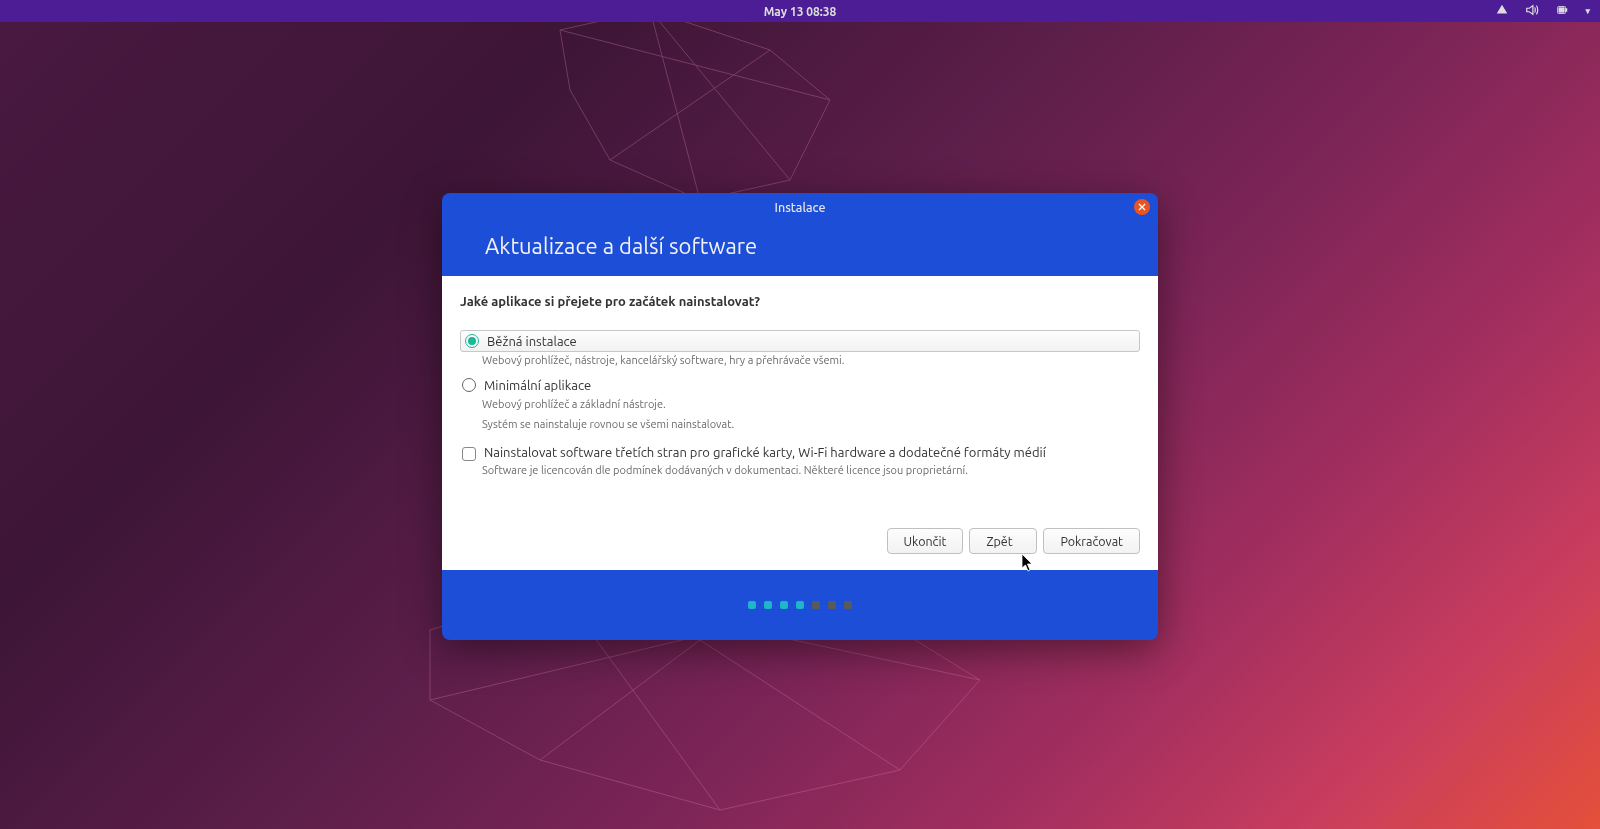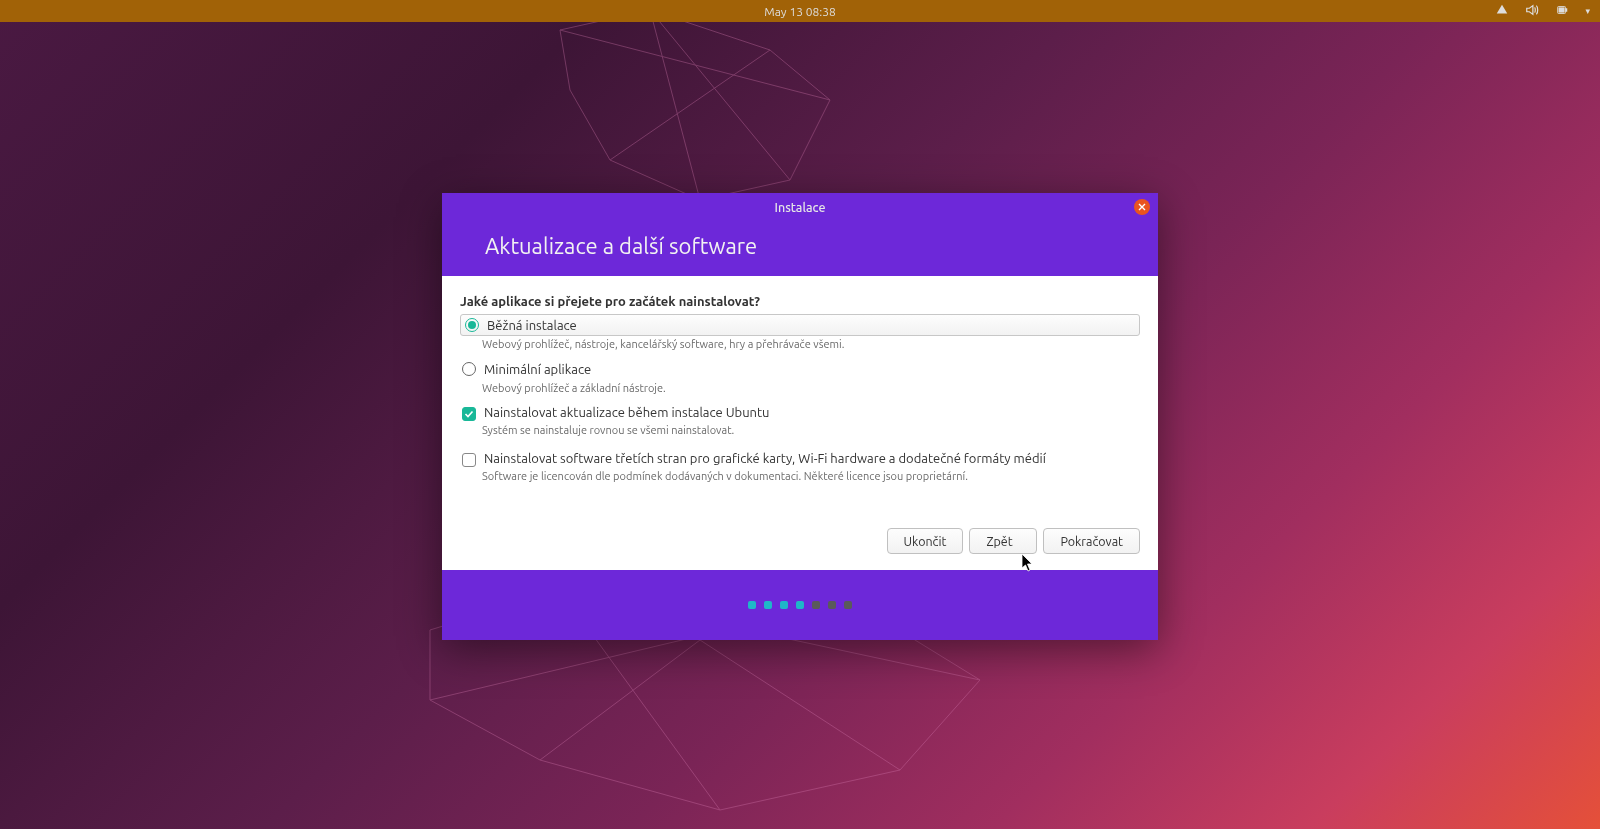--- a/index.html
+++ b/index.html
@@ -13,39 +13,39 @@
 
 .geo {
   position: absolute; inset: 0;
   opacity: 0.35;
   pointer-events: none;
 }
 
 
 .topbar {
   position: absolute; top: 0; left: 0; right: 0; height: 22px;
-  background: #a16207;
+  background: #4c1d95;
   color: #ddd;
   display: flex; align-items: center; justify-content: center;
-  font-size: 12px; font-weight: 400;
+  font-size: 12px; font-weight: 700;
 }
 .topbar-right {
   position: absolute; right: 10px; top: 0; height: 22px;
   display: flex; align-items: center; gap: 16px;
 }
 .topbar-right svg { width: 14px; height: 14px; fill: #ddd; }
 .tri-down { font-size: 9px; color: #ddd; }
 
 
 .installer {
   position: absolute;
   left: 50%; top: 193px; transform: translateX(-50%);
   width: 716px; height: 447px;
-  background: #6d28d9;
-  border-radius: 0;
+  background: #1d4ed8;
+  border-radius: 8px;
   box-shadow: 0 10px 40px rgba(0,0,0,.45);
   display: flex; flex-direction: column;
   overflow: hidden;
 }
 .titlebar {
   height: 28px;
   display: flex; align-items: center; justify-content: center;
   color: #e6e6e6; font-size: 12.5px; font-weight: 500;
   position: relative;
 }
@@ -67,21 +67,21 @@
 }
 
 .content {
   background: #fff;
   flex: 1;
   padding: 18px 18px 16px;
   color: #3c3c3c;
   display: flex; flex-direction: column;
 }
 .section-q {
-  font-size: 13px; font-weight: 700; color: #333; margin-bottom: 6px;
+  font-size: 13px; font-weight: 700; color: #333; margin-bottom: 22px;
 }
 .radio-row {
   display: flex; align-items: flex-end; gap: 8px;
   font-size: 13px; color: #333;
   padding: 4px 2px;
   border-radius: 3px;
 }
 .radio-row.selected {
   background: linear-gradient(#fdfdfd,#f2f2f2);
   border: 1px solid #c7c7c7;
@@ -204,28 +204,20 @@
     </div>
     <div class="hint">Webový prohlížeč, nástroje, kancelářský software, hry a přehrávače všemi.</div>
 
     <div class="radio-row">
       <span class="radio"></span>
       <span>Minimální aplikace</span>
     </div>
     <div class="hint">Webový prohlížeč a základní nástroje.</div>
 
 
-    <div class="check-row">
-      <span class="checkbox on">
-        <svg viewBox="0 0 10 10">
-            <path d="M1.5 5 L4 7.5 L8.5 2.5" stroke="#fff" stroke-width="1.6" fill="none"></path>
-          </svg>
-      </span>
-      <span>Nainstalovat aktualizace během instalace Ubuntu</span>
-    </div>
     <div class="check-hint">Systém se nainstaluje rovnou se všemi nainstalovat.</div>
 
     <div class="check-row">
       <span class="checkbox"></span>
       <span>Nainstalovat software třetích stran pro grafické karty, Wi-Fi hardware a dodatečné formáty médií</span>
     </div>
     <div class="check-hint">Software je licencován dle podmínek dodávaných v dokumentaci. Některé licence jsou proprietární.</div>
 
     <div class="button-row">
       <div class="btn">

